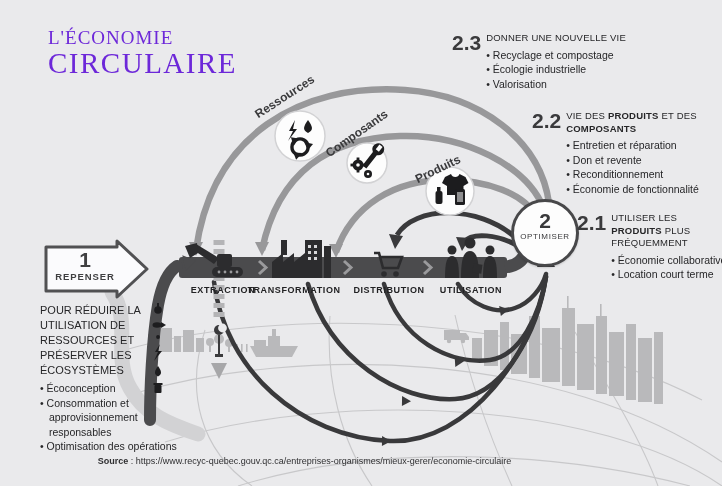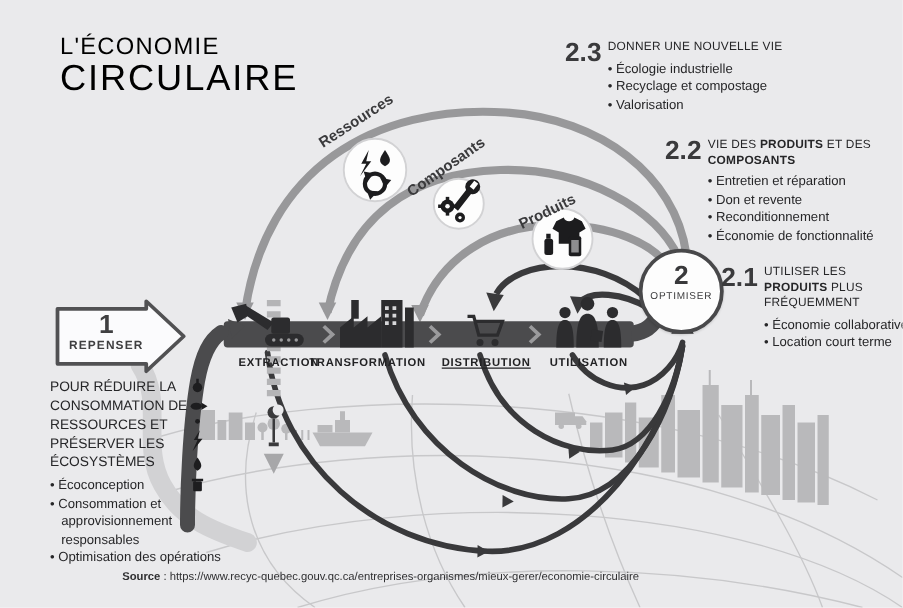--- a/index.html
+++ b/index.html
@@ -6,21 +6,21 @@
   #stage{
     position:relative;width:722px;height:486px;overflow:hidden;
     background:#eaeaec;
     font-family:"Liberation Sans","DejaVu Sans",sans-serif;
     color:#2b2b2d;
   }
   #art{position:absolute;left:0;top:0;z-index:1;}
   .txt{position:absolute;z-index:5;}
 
   
-  .title{left:48px;top:28px;color:#000000;line-height:1.05;}
+  .title{left:48px;top:28px;color:#6d28d9;line-height:1.05;font-family:Liberation Serif, serif;}
   .title .t1{font-size:19px;letter-spacing:1px;}
   .title .t2{font-size:29px;letter-spacing:1.5px;}
 
   
   .nblock{display:flex;align-items:flex-start;}
   .nblock .num{font-weight:bold;font-size:21px;color:#3a3a3c;margin-right:5px;line-height:1;}
   .nblock .body .h-line{font-size:9.5px;line-height:12.5px;letter-spacing:.2px;color:#262628;}
   .nblock .b{font-weight:bold;}
   .bullets{margin-top:3px;}
   .bullet{font-size:10.5px;line-height:14.5px;padding-left:9px;text-indent:-9px;color:#262628;}
@@ -284,22 +284,22 @@
   <div class="txt title">
     <div class="t1">L'ÉCONOMIE</div>
     <div class="t2">CIRCULAIRE</div>
   </div>
 
   <div class="txt nblock b23">
     <div class="num">2.3</div>
     <div class="body">
       <div class="h-line"><span>DONNER UNE NOUVELLE VIE</span></div>
       <div class="bullets">
+        <div class="bullet">Recyclage et compostage</div>
         <div class="bullet">Écologie industrielle</div>
-        <div class="bullet">Recyclage et compostage</div>
         <div class="bullet">Valorisation</div>
       </div>
     </div>
   </div>
 
   <div class="txt nblock b22">
     <div class="num">2.2</div>
     <div class="body">
       <div class="h-line"><span>VIE DES </span><span class="b">PRODUITS</span><span> ET DES</span></div>
       <div class="h-line b"><span>COMPOSANTS</span></div>
@@ -325,34 +325,34 @@
     </div>
   </div>
 
   <div class="txt repenser-label">
     <div class="n1">1</div>
     <div class="n2">REPENSER</div>
   </div>
 
   <div class="txt leftblock">
     <div class="h-line"><span>POUR RÉDUIRE LA</span></div>
-    <div class="h-line"><span>CONSOMMATION DE</span></div>
+    <div class="h-line"><span>UTILISATION DE</span></div>
     <div class="h-line"><span class="b">RESSOURCES</span><span> ET</span></div>
     <div class="h-line"><span>PRÉSERVER LES</span></div>
     <div class="h-line b"><span>ÉCOSYSTÈMES</span></div>
     <div class="bullets">
       <div class="bullet">Écoconception</div>
       <div class="bullet">Consommation et approvisionnement responsables</div>
       <div class="bullet">Optimisation des opérations</div>
     </div>
   </div>
 
   <div class="txt stage-label" style="left:223px;top:285px;">EXTRACTION</div>
   <div class="txt stage-label" style="left:294px;top:285px;">TRANSFORMATION</div>
-  <div class="txt stage-label" style="left:389px;top:285px;text-decoration:underline;">DISTRIBUTION</div>
+  <div class="txt stage-label" style="left:389px;top:285px;">DISTRIBUTION</div>
   <div class="txt stage-label" style="left:471px;top:285px;">UTILISATION</div>
 
   <div class="txt loop-label" style="left:260px;top:107px;transform:rotate(-33deg);">Ressources</div>
   <div class="txt loop-label" style="left:331px;top:146px;transform:rotate(-35deg);">Composants</div>
   <div class="txt loop-label" style="left:419px;top:172px;transform:rotate(-26deg);">Produits</div>
 
   <div class="txt optimiser">
     <div class="n1">2</div>
     <div class="n2">OPTIMISER</div>
   </div>

